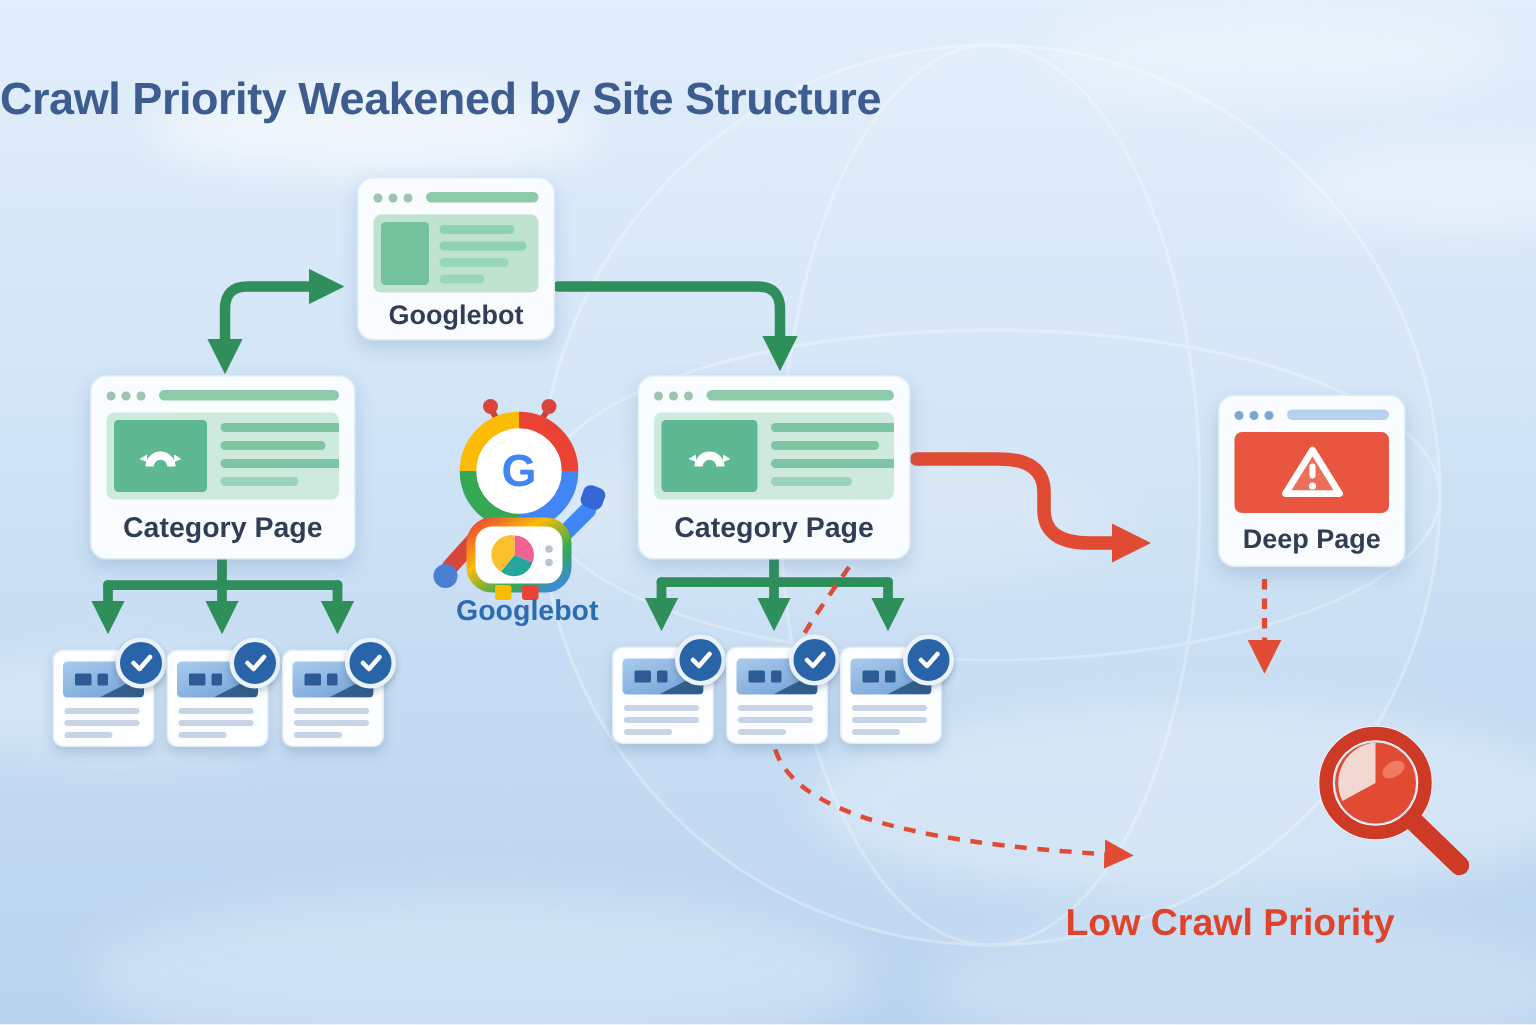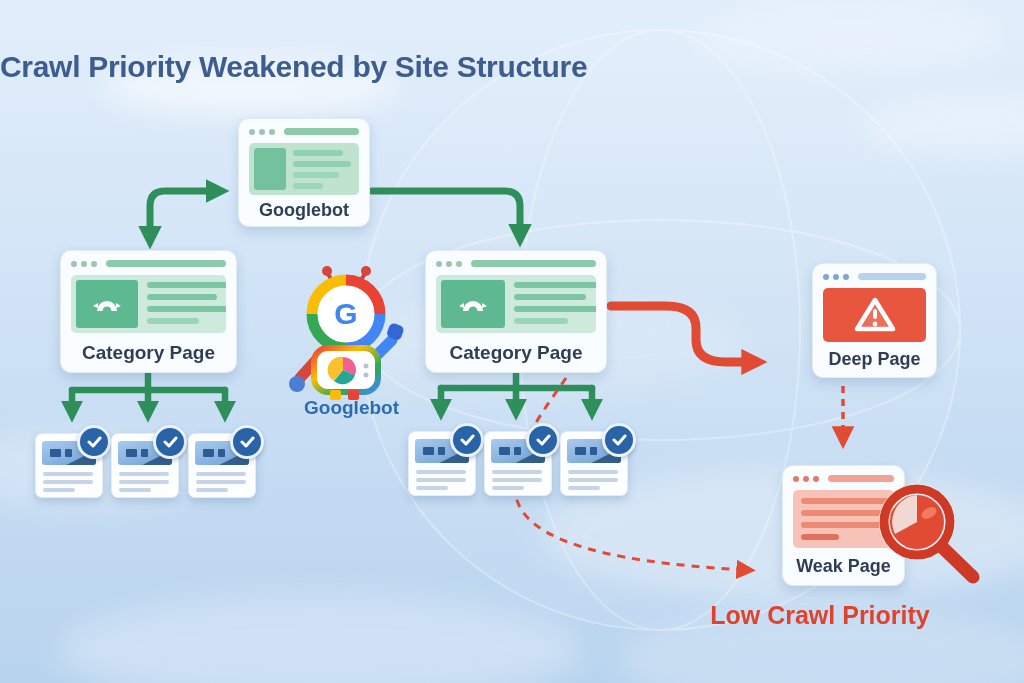--- a/index.html
+++ b/index.html
@@ -214,35 +214,20 @@
     <div class="content" style="height:54px;background:#e8563f;display:flex;align-items:center;justify-content:center;">
       <svg width="44" height="38" viewBox="0 0 44 38">
         <path d="M22 4 L40 33 L4 33 Z" fill="rgba(255,255,255,0.15)" stroke="#ffffff" stroke-width="4.5" stroke-linejoin="round"></path>
         <rect x="20" y="13" width="4" height="10" rx="2" fill="#ffffff"></rect>
         <circle cx="22" cy="28" r="2.4" fill="#ffffff"></circle>
       </svg>
     </div>
     <div class="card-label">Deep Page</div>
   </div>
 
-  <div class="card" style="left:782px;top:465px;width:121px;height:119px;">
-    <div class="browser-top">
-      <span class="dot r-dot"></span>
-      <span class="dot r-dot"></span>
-      <span class="dot r-dot"></span>
-      <span class="bar r-bar"></span>
-    </div>
-    <div class="content" style="height:58px;background:#f7c3b8;">
-      <div class="line" style="position:absolute;left:8px;top:8px;width:92px;background:#ec8a74;"></div>
-      <div class="line" style="position:absolute;left:8px;top:20px;width:92px;background:#ec8a74;"></div>
-      <div class="line" style="position:absolute;left:8px;top:32px;width:80px;background:#ec8a74;"></div>
-      <div class="line" style="position:absolute;left:8px;top:44px;width:38px;background:#e2705e;"></div>
-    </div>
-    <div class="card-label">Weak Page</div>
-  </div>
 
   <svg class="layer" width="140" height="130" style="left:855px;top:472px;z-index:4;" viewBox="0 0 140 130">
     <g stroke="#ffffff" stroke-width="10" fill="none" stroke-linecap="round">
       <circle cx="62" cy="50" r="33"></circle>
       <line x1="88" y1="76" x2="118" y2="105"></line>
     </g>
     <circle cx="62" cy="50" r="33" fill="none" stroke="#cf3a26" stroke-width="9"></circle>
     <circle cx="62" cy="50" r="27" fill="#e14b33"></circle>
     <path d="M62 50 L62 23 A27 27 0 0 0 40 62 Z" fill="#f3f1ee" opacity=".85"></path>
     <ellipse cx="74" cy="41" rx="8" ry="5" fill="#f07a62" transform="rotate(-30 74 41)"></ellipse>

